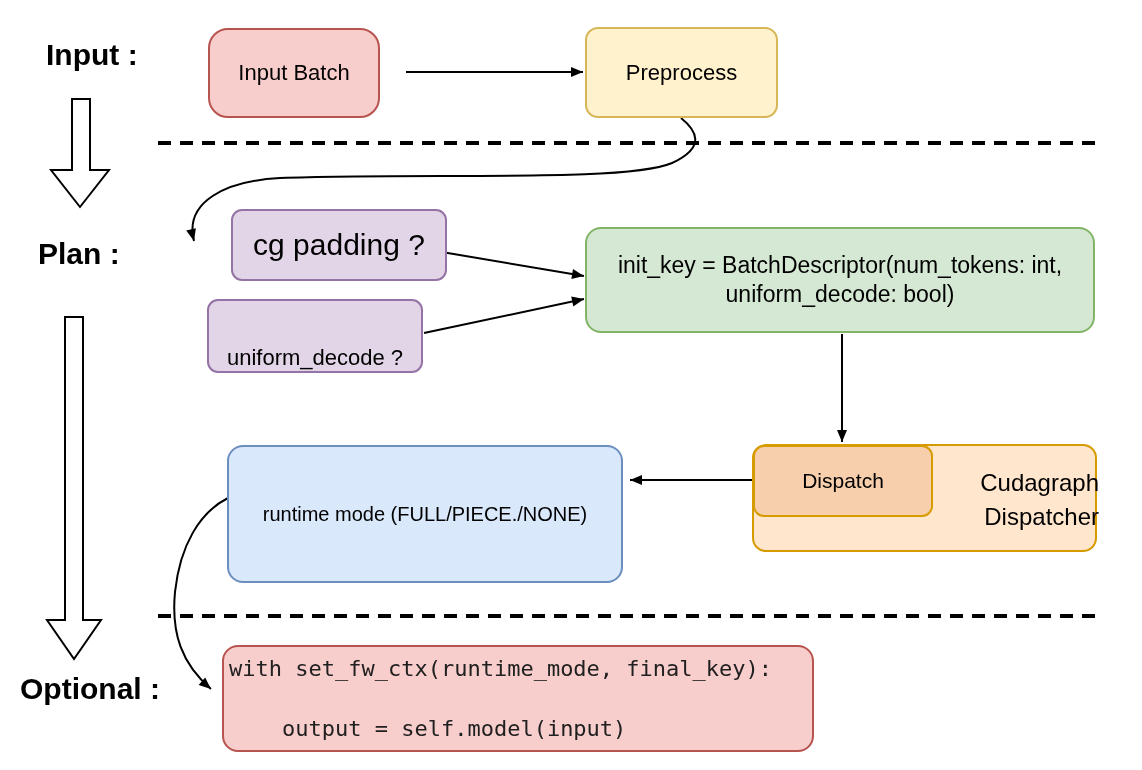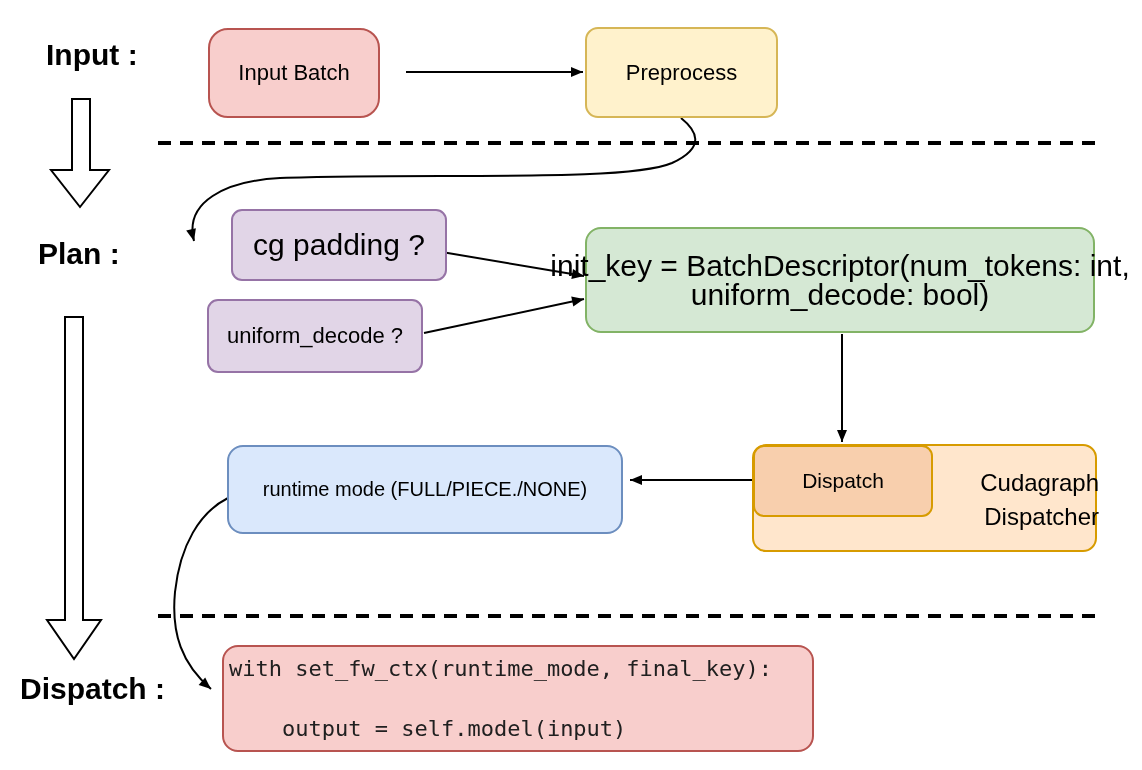--- a/index.html
+++ b/index.html
@@ -23,27 +23,27 @@
   .node-yellow{background:var(--yellow-fill,#FFF2CC);border-color:var(--yellow-stroke,#D6B656);}
   .node-purple{background:var(--purple-fill,#E1D5E7);border-color:var(--purple-stroke,#9673A6);}
   .node-green{background:var(--green-fill,#D5E8D4);border-color:var(--green-stroke,#82B366);}
   .node-blue{background:var(--blue-fill,#DAE8FC);border-color:var(--blue-stroke,#6C8EBF);}
   .node-orange-light{background:var(--orange-fill,#FFE6CC);border-color:var(--orange-stroke,#D79B00);}
   .node-orange-deep{background:var(--orange-deep-fill,#F8CFAD);border-color:var(--orange-stroke,#D79B00);}
 
   #input-batch-node{left:208px;top:28px;width:172px;height:90px;border-radius:20px;font-size:22px;}
   #preprocess-node{left:585px;top:27px;width:193px;height:91px;border-radius:13px;font-size:22px;}
   #cg-padding-node{left:207px;top:209px;width:216px;height:72px;border-radius:11px;font-size:30px;margin-left:24px;}
-  #uniform-decode-node{left:207px;top:299px;width:216px;height:74px;border-radius:11px;font-size:22px;}
-  #init-key-node{left:585px;top:227px;width:510px;height:106px;border-radius:16px;font-size:30px;line-height:29px;}
+  #uniform-decode-node{left:207px;top:299px;width:216px;height:74px;border-radius:11px;font-size:22px;justify-content:flex-end;}
+  #init-key-node{left:585px;top:227px;width:510px;height:106px;border-radius:16px;font-size:23px;line-height:29px;}
   #cudagraph-dispatcher-node{left:752px;top:444px;width:345px;height:108px;border-radius:14px;}
   #cudagraph-label{position:absolute;left:181px;top:0;width:164px;height:100%;display:flex;
     flex-direction:column;align-items:flex-end;justify-content:center;font-size:24px;line-height:34px;padding-top:4px;box-sizing:border-box;}
   #dispatch-node{left:753px;top:445px;width:180px;height:72px;border-radius:11px;font-size:21px;}
-  #runtime-mode-node{left:227px;top:445px;width:396px;height:89px;border-radius:16px;font-size:20px;line-height:31px;}
+  #runtime-mode-node{left:227px;top:445px;width:396px;height:138px;border-radius:16px;font-size:20px;line-height:31px;}
   #execute-code-node{
     left:222px;top:645px;width:592px;height:107px;border-radius:16px;
     font-family:"DejaVu Sans Mono","Liberation Mono",monospace;font-size:22px;line-height:28px;
     align-items:flex-start;padding-left:5px;color:#202020;gap:32px;
   }
   .code-line{white-space:pre;}
   .connector{stroke:var(--line,#000);stroke-width:2;fill:none;}
   .separator{stroke:var(--line,#000);stroke-width:4;fill:none;stroke-dasharray:13 9;}
   .block-arrow{stroke:var(--line,#000);stroke-width:2;fill:#fff;stroke-linejoin:miter;}
   #arrowhead-marker path{fill:var(--line,#000);}
@@ -70,21 +70,21 @@
     <path class="connector" marker-end="url(#arrowhead-marker)" d="M681 118 C696 130 707 147 672 163 C625 183 420 172 280 178 C225 181 184 202 194 241"></path>
     <path class="connector" marker-end="url(#arrowhead-marker)" d="M424 249 L584 276"></path>
     <path class="connector" marker-end="url(#arrowhead-marker)" d="M424 333 L584 299"></path>
     <path class="connector" marker-end="url(#arrowhead-marker)" d="M842 334 L842 442"></path>
     <path class="connector" marker-end="url(#arrowhead-marker)" d="M752 480 L630 480"></path>
     <path class="connector" marker-end="url(#arrowhead-marker)" d="M228 498 C200 512 180 545 175 592 C171 634 182 664 211 689"></path>
   </svg>
 
   <div class="phase-label" style="left:46px;top:39px;">Input :</div>
   <div class="phase-label" style="left:38px;top:238px;">Plan :</div>
-  <div class="phase-label" style="left:20px;top:673px;">Dispatch :</div>
+  <div class="phase-label" style="left:20px;top:673px;">Optional :</div>
 
   <div class="node node-red" id="input-batch-node">
     <span>Input Batch</span>
   </div>
 
   <div class="node node-yellow" id="preprocess-node">
     <span>Preprocess</span>
   </div>
 
   <div class="node node-purple" id="cg-padding-node">

